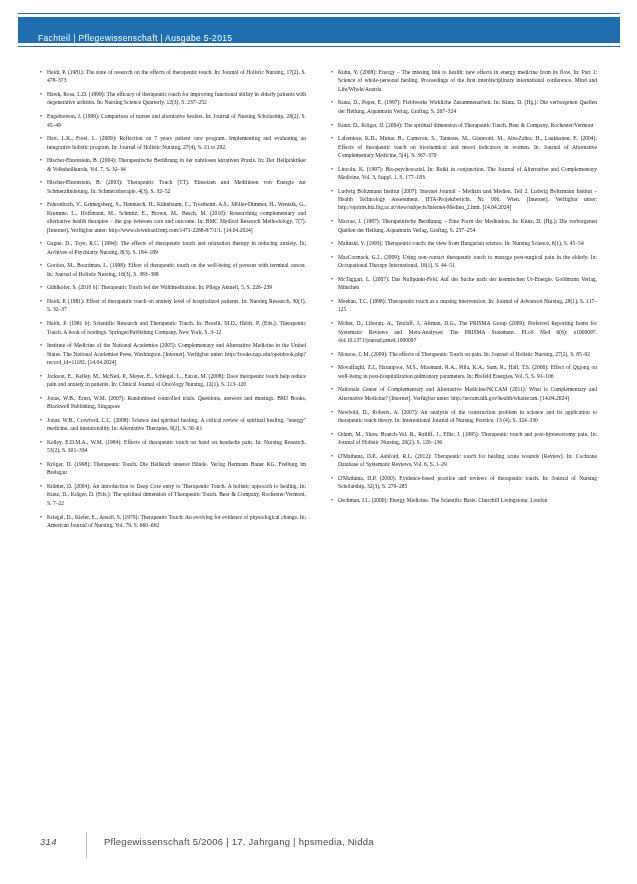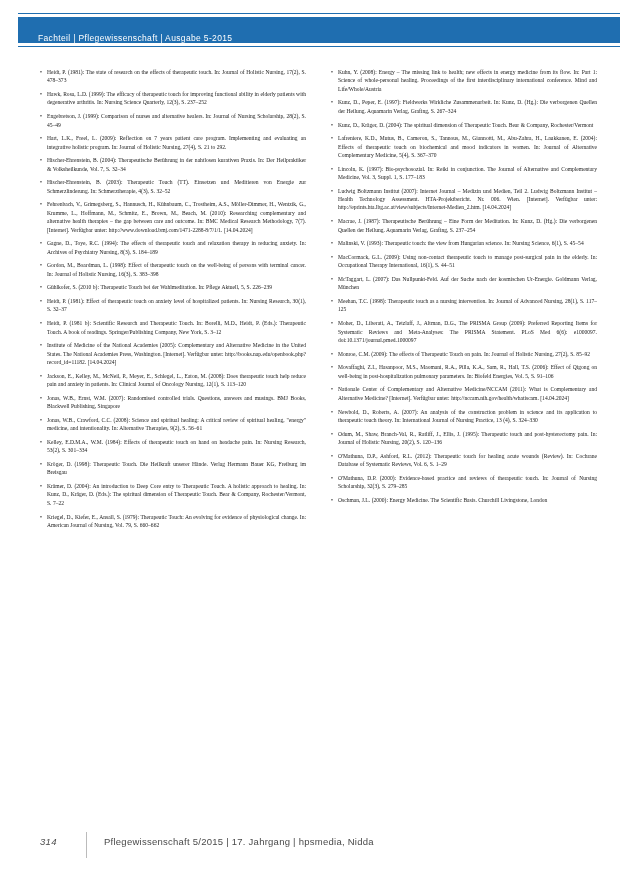--- a/index.html
+++ b/index.html
@@ -180,14 +180,14 @@
       <div class="ref-item"><span class="bullet">•</span><span>Odum, M., Shaw, Branch-Val, R., Ratliff, J., Ellis, J. (1995): Therapeutic touch and post-hysterectomy pain. In: Journal of Holistic Nursing, 20(2), S. 120–136</span></div>
       <div class="ref-item"><span class="bullet">•</span><span>O'Mathuna, D.P., Ashford, R.L. (2012): Therapeutic touch for healing acute wounds (Review). In: Cochrane Database of Systematic Reviews, Vol. 6, S. 1–29</span></div>
       <div class="ref-item"><span class="bullet">•</span><span>O'Mathuna, D.P. (2000): Evidence-based practice and reviews of therapeutic touch. In: Journal of Nursing Scholarship, 32(3), S. 279–285</span></div>
       <div class="ref-item"><span class="bullet">•</span><span>Oschman, J.L. (2000): Energy Medicine. The Scientific Basis. Churchill Livingstone, London</span></div>
     </div>
 </div>
 
 <div class="page-footer">
   <div class="footer-pageno">314</div>
   <div class="footer-divider"></div>
-  <div class="footer-text">Pflegewissenschaft 5/2015 | 17. Jahrgang | hpsmedia, Nidda</div>
+  <div class="footer-text">Pflegewissenschaft 5/2006 | 17. Jahrgang | hpsmedia, Nidda</div>
 </div>
 
 </body></html>

